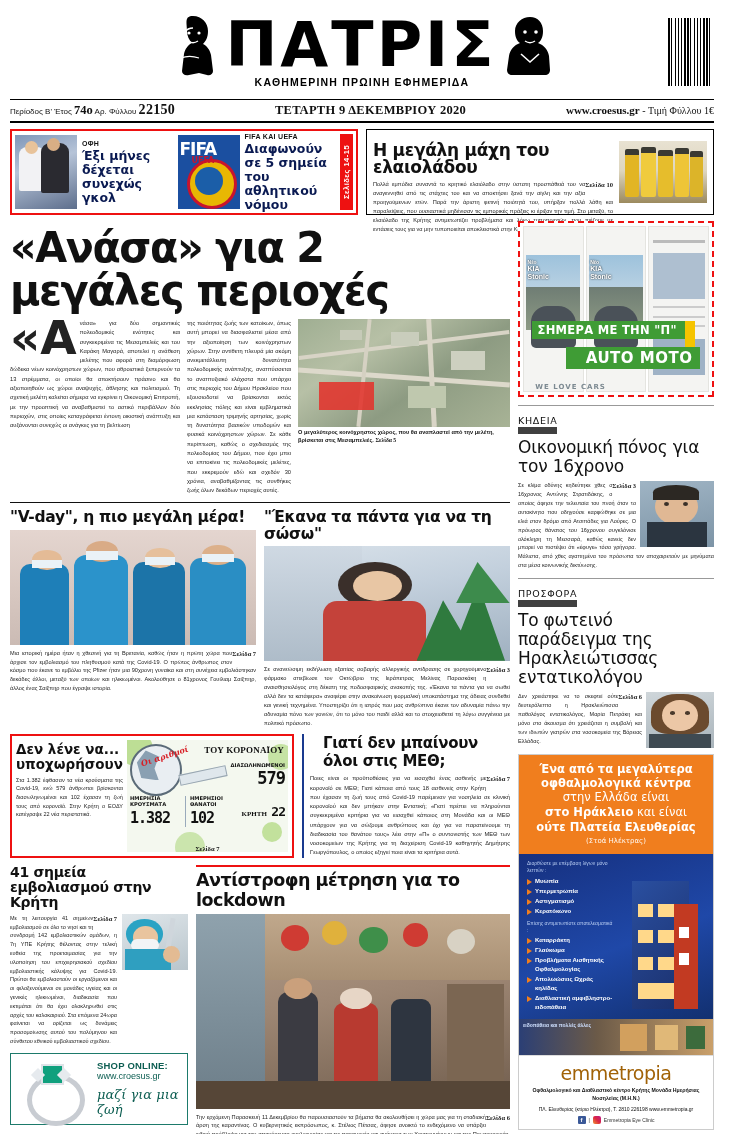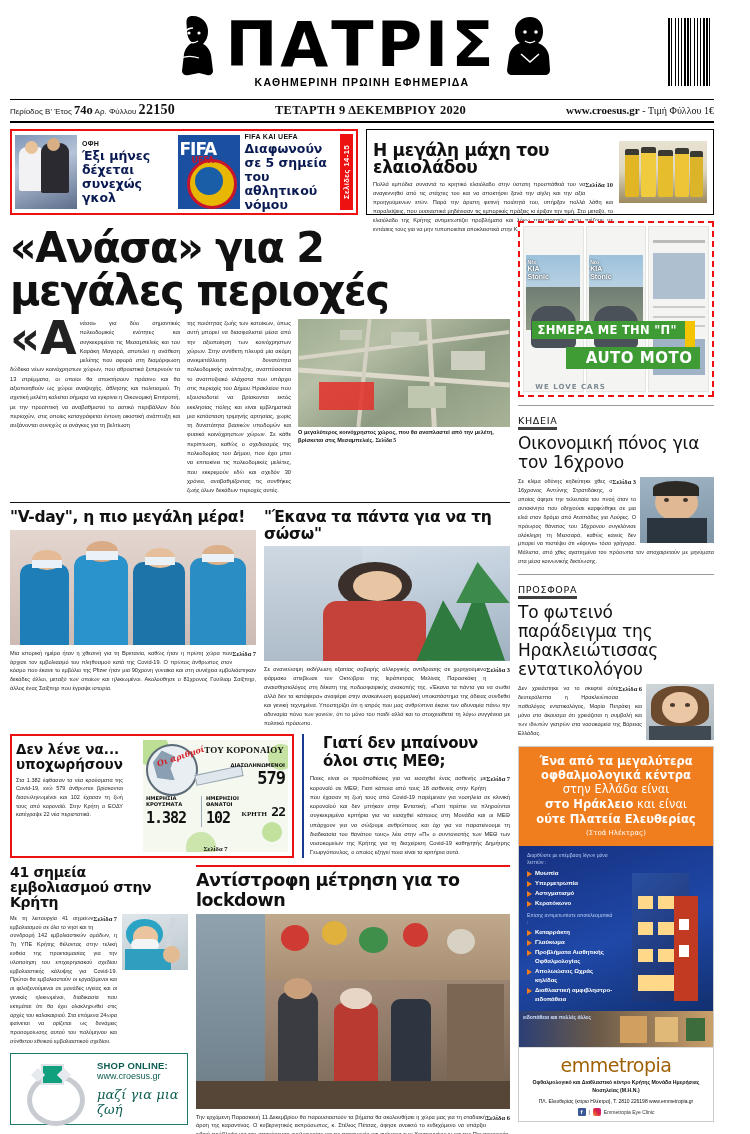--- a/index.html
+++ b/index.html
@@ -66,21 +66,21 @@
   
   .feat-row{display:flex;gap:8px;margin-top:6px;}
   .feat{flex:1;min-width:0;}
   .feat h2{font-family:"DejaVu Sans",sans-serif;font-size:15.5px;font-weight:bold;line-height:1.05;margin:0 0 4px;letter-spacing:-.3px;}
   .feat .ph{height:115px;background:#b9c3cf;position:relative;overflow:hidden;}
   .feat .body{font-size:5.6px;line-height:1.6;text-align:justify;color:#222;margin-top:4px;}
   .feat .body .pg{font-weight:bold;font-size:6.4px;float:right;font-family:"Liberation Serif",serif;}
 
   
   .covid-row{display:flex;gap:8px;margin-top:7px;}
-  .covidbox{flex:0 0 284px;border:2px solid #e11;box-sizing:border-box;padding:4px;display:flex;gap:20px;}
+  .covidbox{flex:0 0 284px;border:2px solid #e11;box-sizing:border-box;padding:4px;display:flex;gap:4px;}
   .cv-left{flex:0 0 104px;}
   .cv-left h3{font-family:"DejaVu Sans",sans-serif;font-size:13.5px;font-weight:bold;line-height:1.08;margin:2px 0 4px;}
   .cv-left .body{font-size:5.5px;line-height:1.58;text-align:justify;color:#222;}
   .cv-info{flex:1;min-width:0;position:relative;background:#f2f6ee;overflow:hidden;}
   .cv-page{position:absolute;left:0;right:0;bottom:0;text-align:center;font-size:6.5px;font-weight:bold;font-family:"Liberation Serif",serif;}
   .methbox{flex:1;min-width:0;border-left:2px solid #1a3a8f;padding-left:6px;}
   .methbox h2{font-family:"DejaVu Sans",sans-serif;font-size:15px;font-weight:bold;margin:0 13px 4px;letter-spacing:-.3px;}
   .methbox .body{font-size:5.7px;line-height:1.62;text-align:justify;color:#222;}
   .methbox .body .pg{font-weight:bold;font-size:6.4px;float:right;font-family:"Liberation Serif",serif;}
 
@@ -110,21 +110,21 @@
   .autoad .pg{flex:1;background:#f4f4f2;position:relative;overflow:hidden;border:1px solid #e4e4e0;}
   .kia-img{position:absolute;left:4%;right:4%;top:17%;height:46%;background:linear-gradient(180deg,#9dc2dc 0%,#b7d0e2 42%,#6f7d74 43%,#8d9a84 100%);}
   .kia-car{position:absolute;left:12%;right:12%;top:48%;height:26%;background:#4a5158;border-radius:16px 18px 5px 5px;}
   .kia-label{position:absolute;left:6%;top:20%;font-size:5px;font-weight:bold;color:#fff;text-shadow:0 0 2px #000;line-height:1.1;}
   .kia-label b{font-size:7px;display:block;}
   .greenbar{position:absolute;left:6%;right:14%;top:57%;background:#3f9c35;color:#fff;font-weight:bold;font-size:11.5px;padding:2px 6px;box-sizing:border-box;letter-spacing:.3px;font-family:"DejaVu Sans",sans-serif;}
   .greenbar2{position:absolute;left:24%;right:6%;top:72%;background:#3f9c35;color:#fff;font-weight:bold;font-size:15px;padding:2px 8px;box-sizing:border-box;text-align:right;letter-spacing:.5px;font-family:"DejaVu Sans",sans-serif;}
   .ylw{position:absolute;right:9%;top:57%;width:10px;height:15%;background:#f5c400;}
 
   .rblock{margin-top:8px;border-top:1px solid #999;padding-top:4px;}
-  .rkicker{font-size:9.5px;letter-spacing:.7px;border-bottom:3px solid #404040;display:inline-block;padding-bottom:1px;margin-bottom:4px;font-family:"DejaVu Sans",sans-serif;}
+  .rkicker{font-size:9.5px;letter-spacing:.7px;border-bottom:7px solid #404040;display:inline-block;padding-bottom:1px;margin-bottom:4px;font-family:"DejaVu Sans",sans-serif;}
   .rblock h2{font-family:"DejaVu Sans",sans-serif;font-size:17px;font-weight:normal;line-height:1.12;margin:0 0 5px;letter-spacing:-.2px;}
   .rbody{font-size:5.5px;line-height:1.62;text-align:justify;color:#222;}
   .rbody .pg{font-weight:bold;font-size:6.4px;float:right;font-family:"Liberation Serif",serif;}
   .rph{float:right;width:74px;height:66px;margin:0 0 3px 4px;background:#b5bcc2;position:relative;overflow:hidden;}
   .rph.small{width:68px;height:56px;}
 
   
   .eyead{margin-top:8px;border:1px solid #ccc;}
   .eye-orange{background:#f07e1e;color:#fff;padding:7px 8px 9px;text-align:center;font-family:"DejaVu Sans",sans-serif;}
   .eye-orange .l1{font-size:11.5px;font-weight:bold;line-height:1.25;}

